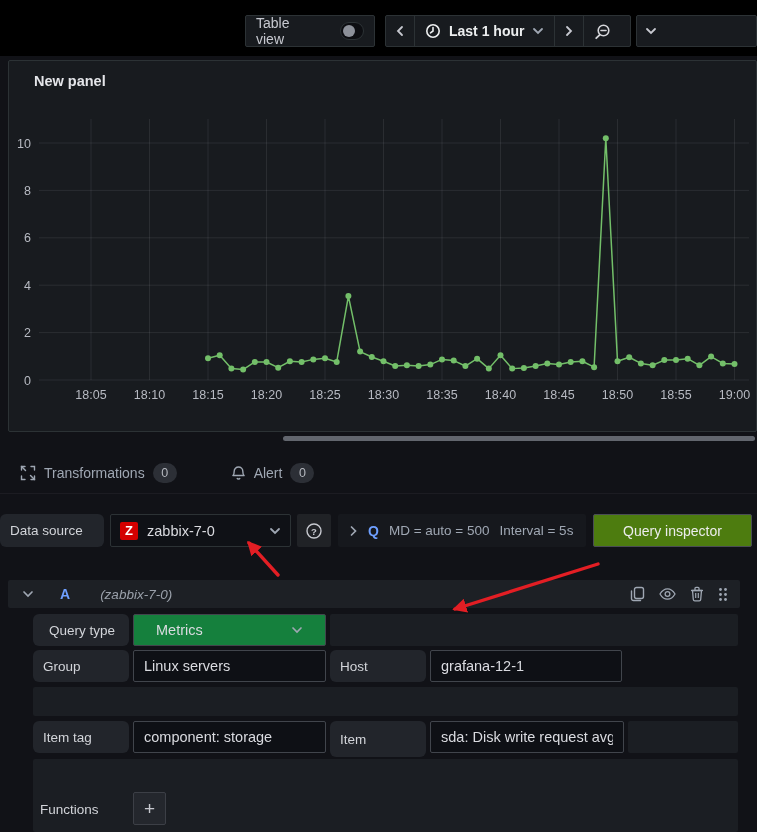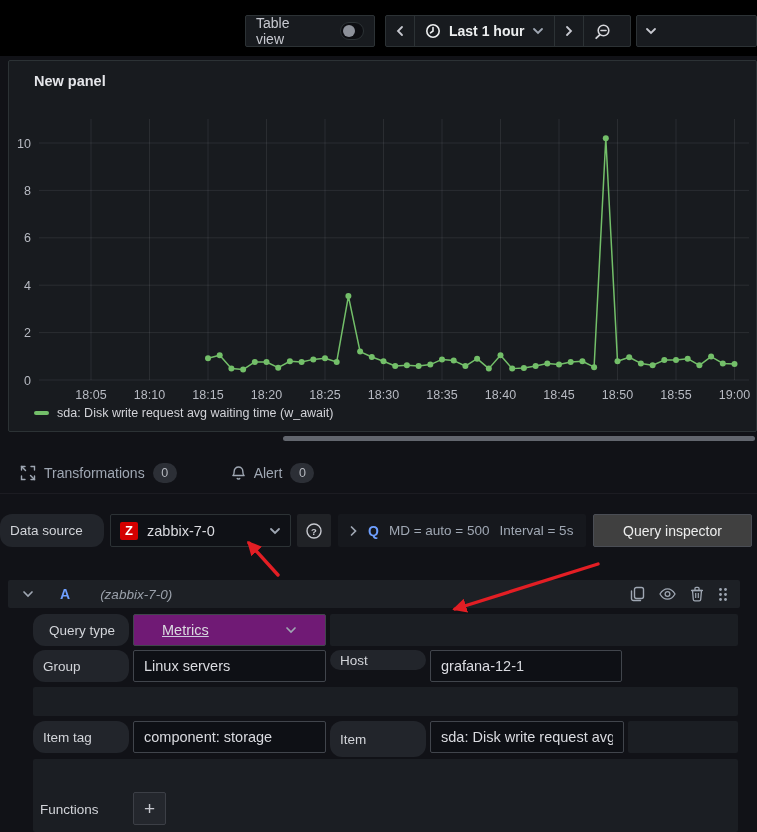--- a/index.html
+++ b/index.html
@@ -54,59 +54,59 @@
     gap:8px; padding:0 12px; cursor:pointer; }
   .tab .tab-label { font-weight:500; color:#9fa7b3; }
   .tab.active .tab-label { color:#e7e8ec; }
   .tab .badge { background:#2c2f36; color:#b5b8bf; border-radius:11px;
     min-width:24px; height:20px; padding:0 8px; font-size:12.5px;
     display:flex; align-items:center; justify-content:center; }
   .tab.active::after { content:""; position:absolute; left:0; right:0; bottom:0;
     height:3px; background:linear-gradient(90deg,#f05a28 30%,#ff9830 99%); }
 
   
-  .fieldlabel { background:#22252b; border-radius:12px; color:#d2d4d9;
+  .fieldlabel { background:#22252b; border-radius:6px; color:#d2d4d9;
     font-size:13.5px; font-weight:500; display:flex; align-items:center;
     padding:0 10px; }
   .ds-row .fieldlabel { position:absolute; }
   .ds-picker { left:110px; top:514px; width:181px; height:33px;
     background:#0f1116; border:1px solid #2c3235; border-radius:2px;
     display:flex; align-items:center; padding:0 9px; cursor:pointer; }
   .z-logo { width:18px; height:18px; background:#d40000; border-radius:2px;
     color:#fff; font-weight:700; font-size:13px; display:flex;
     align-items:center; justify-content:center; }
   .ds-name { margin-left:9px; font-size:14.5px; color:#dadbe0; }
   .sq-btn { background:#202226; border-radius:2px; display:flex;
     align-items:center; justify-content:center; cursor:pointer; }
   .qopts { left:338px; top:514px; width:248px; height:33px; background:#16181d;
     border-radius:2px; display:flex; align-items:center; gap:10px;
     padding:0 11px; cursor:pointer; }
   .qopts .stat { font-size:13.5px; color:#9fa7b3; }
   .q-letter { color:#6e9fff; font-weight:700; font-size:14px; }
   .btn-secondary { left:593px; top:514px; width:159px; height:33px;
-    background:#404040; border:1px solid #4a4d54; border-radius:2px;
+    background:#4d7c0f; border:1px solid #4a4d54; border-radius:2px;
     color:#eceded; font-weight:500; font-size:14px;
     display:flex; align-items:center; justify-content:center; cursor:pointer; }
 
   
   .qhdr { left:8px; top:580px; width:732px; height:28px; background:#1d2025;
     border-radius:2px; display:flex; align-items:center; }
   .qhdr .refid { color:#6e9fff; font-weight:700; font-size:14px; margin-left:26px; }
   .qhdr .dshint { color:#9aa0aa; font-style:italic; font-size:13.5px; margin-left:30px; }
   .qhdr-icons { margin-left:auto; margin-right:12px; display:flex; gap:14px; align-items:center; }
   .qhdr-icons > span { cursor:pointer; display:flex; }
 
   .qlabel { position:absolute; left:33px; width:96px; height:32px; }
   .qinput { position:absolute; height:32px; background:#0e1015;
     border:1px solid #41454c; border-radius:2px; color:#dadbe0;
     font-size:14.5px; font-family:"Liberation Sans",sans-serif;
     padding:0 10px; outline:none; }
-  .qselect { position:absolute; height:32px; background:#701a75;
+  .qselect { position:absolute; height:32px; background:#15803d;
     border:1px solid #41454c; border-radius:2px; display:flex;
-    align-items:center; padding:0 28px; cursor:pointer;text-decoration:underline; }
+    align-items:center; padding:0 22px; cursor:pointer; }
   .qselect .val { font-size:14.5px; color:#dadbe0; }
   .filler { position:absolute; background:#1b1e23; border-radius:2px; }
 
   .fn-label { left:40px; top:802px; font-size:13.5px; font-weight:500; color:#d2d4d9; }
   .fn-add { left:133px; top:792px; width:33px; height:33px; background:#24272d;
     border:1px solid #3c3f46; border-radius:2px; color:#c6c8ce; font-size:19px;
     display:flex; align-items:center; justify-content:center; cursor:pointer; }
 
   .arrows { left:0; top:0; z-index:40; pointer-events:none; }
 </style>
@@ -243,24 +243,20 @@
       <circle cx="631.9" cy="252.41" r="3" fill="#73bf69"></circle>
       <circle cx="643.5999999999999" cy="254.306" r="3" fill="#73bf69"></circle>
       <circle cx="655.3" cy="249.092" r="3" fill="#73bf69"></circle>
       <circle cx="667" cy="249.092" r="3" fill="#73bf69"></circle>
       <circle cx="678.6999999999999" cy="247.67000000000002" r="3" fill="#73bf69"></circle>
       <circle cx="690.4" cy="254.306" r="3" fill="#73bf69"></circle>
       <circle cx="702.0999999999999" cy="245.537" r="3" fill="#73bf69"></circle>
       <circle cx="713.8" cy="252.41" r="3" fill="#73bf69"></circle>
       <circle cx="725.5" cy="252.88400000000001" r="3" fill="#73bf69"></circle>
     </svg>
-  <div class="legend-row">
-    <span class="legend-swatch" style="background: rgb(115, 191, 105);"></span>
-    <span class="legend-label">sda: Disk write request avg waiting time (w_await)</span>
-  </div>
 </div>
 
 <div class="abs hscrollbar"></div>
 
 <div class="abs tabsbar">
   <div class="tab">
     <svg class="icon" width="16" height="16" viewBox="0 0 16 16">
         <g fill="none" stroke="#9fa7b3" stroke-width="1.4" stroke-linecap="round">
           <polyline points="1.5,5 1.5,1.5 5,1.5"></polyline>
           <polyline points="11,1.5 14.5,1.5 14.5,5"></polyline>
@@ -360,21 +356,21 @@
 <div class="abs qselect" style="left:133px; top:614px; width:193px;">
   <span class="val">Metrics</span>
   <svg class="icon" style="margin-left:auto;" width="12" height="8" viewBox="0 0 12 8">
       <polyline points="2,2 6,6 10,2" fill="none" stroke="#9fa7b3" stroke-width="1.7" stroke-linecap="round"></polyline>
     </svg>
 </div>
 <div class="filler" style="left:330px; top:614px; width:408px; height:32px;"></div>
 
 <div class="abs fieldlabel qlabel" style="top:650px;">Group</div>
 <input class="qinput" style="left: 133px; top: 650px; width: 193px;" value="Linux servers">
-<div class="abs fieldlabel" style="left:330px; top:650px; width:96px; height:20px;">Host</div>
+<div class="abs fieldlabel" style="left:330px; top:650px; width:96px; height:32px;">Host</div>
 <input class="qinput" style="left: 430px; top: 650px; width: 192px;" value="grafana-12-1">
 
 <div class="filler" style="left:33px; top:687px; width:705px; height:29px;"></div>
 
 <div class="abs fieldlabel qlabel" style="top:721px;">Item tag</div>
 <input class="qinput" style="left: 133px; top: 721px; width: 193px;" value="component: storage">
 <div class="abs fieldlabel" style="left:330px; top:721px; width:96px; height:36px;">Item</div>
 <input class="qinput" style="left: 430px; top: 721px; width: 194px;" value="sda: Disk write request avg">
 <div class="filler" style="left:628px; top:721px; width:110px; height:32px;"></div>
 

